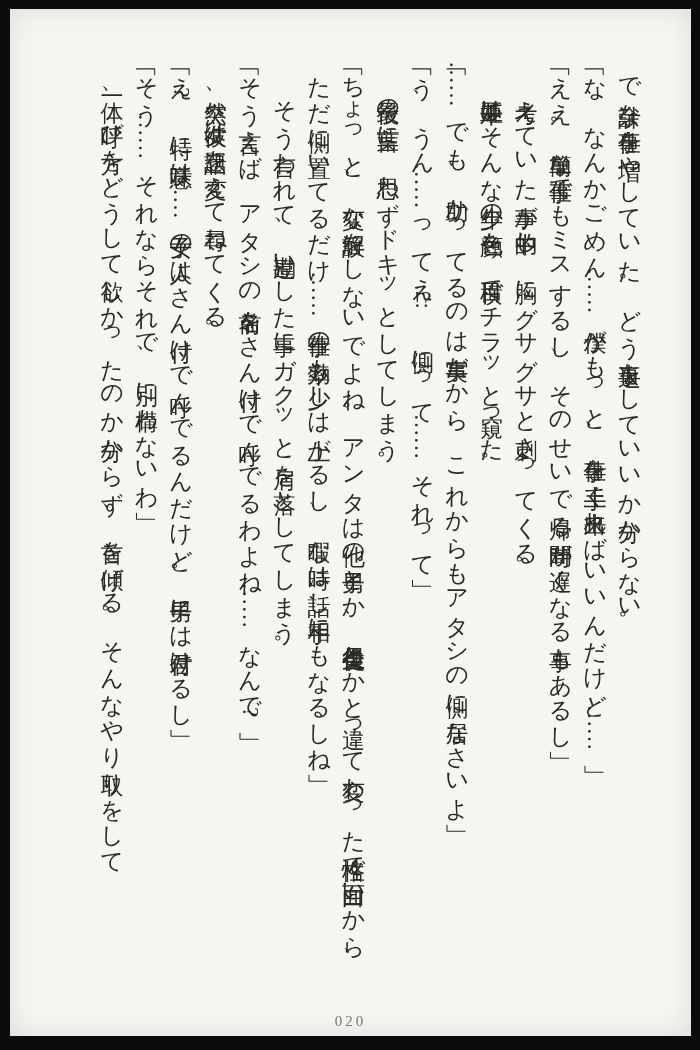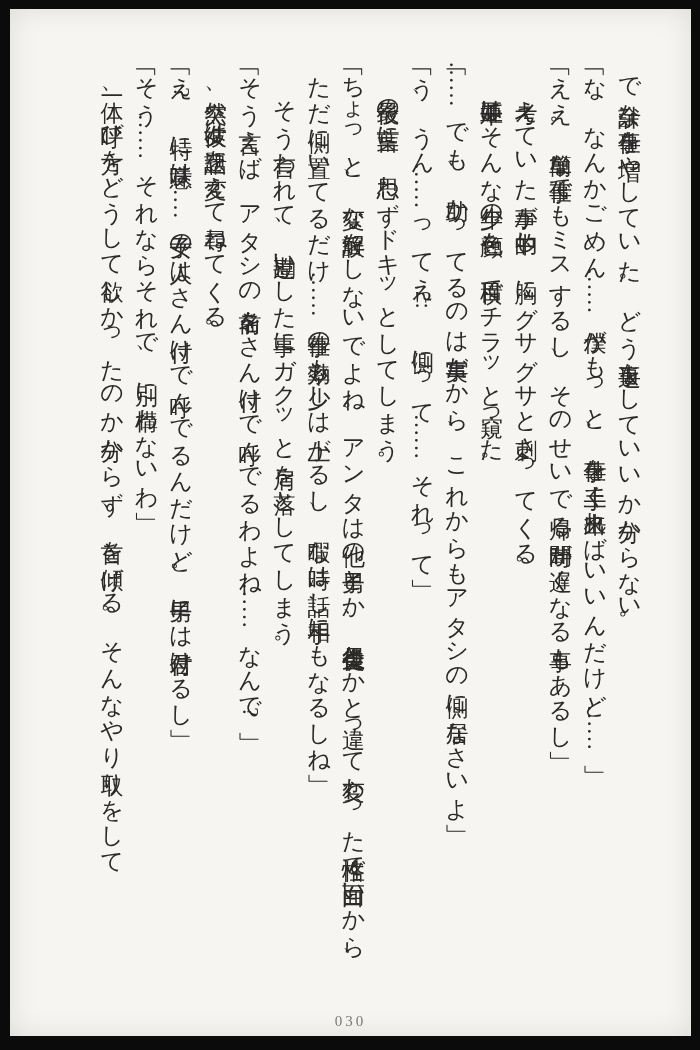--- a/index.html
+++ b/index.html
@@ -76,15 +76,15 @@
         <p class="para">「う、うん……ってえ<span class="tcy">!?</span>　側にって……それって」</p>
         <p class="para indent">最後の言葉に、思わずドキッとしてしまう。</p>
         <p class="para">「ちょっと、変な誤解をしないでよね。アンタは他の男子とか、生徒会役員とかと違って変わった性格で面白いから、ただ側に置いてるだけ……仕事の効率も少しは上がるし、暇な時は話し相手にもなるしね」</p>
         <p class="para indent">そう言われて、勘違いした事にガクッと肩を落としてしまう。</p>
         <p class="para">「そう言えば、アタシの名前をさん付けで呼んでるわよね……なんで?」</p>
         <p class="para indent">突然、彼女は話題を変えて尋ねてくる。</p>
         <p class="para">「え?　特に意味は……女子の人はさん付けで呼んでるんだけど。男子には君付けるし」</p>
         <p class="para">「そう……それならそれで、別に構わないわ」</p>
         <p class="para indent">一体、呼び方をどうして欲しかったのか分からず、首を傾げる。そんなやり取りをして</p>
       </div>
-    <div class="page-number">030</div>
+    <div class="page-number">020</div>
   </div>
 </div>
 
 </body></html>

